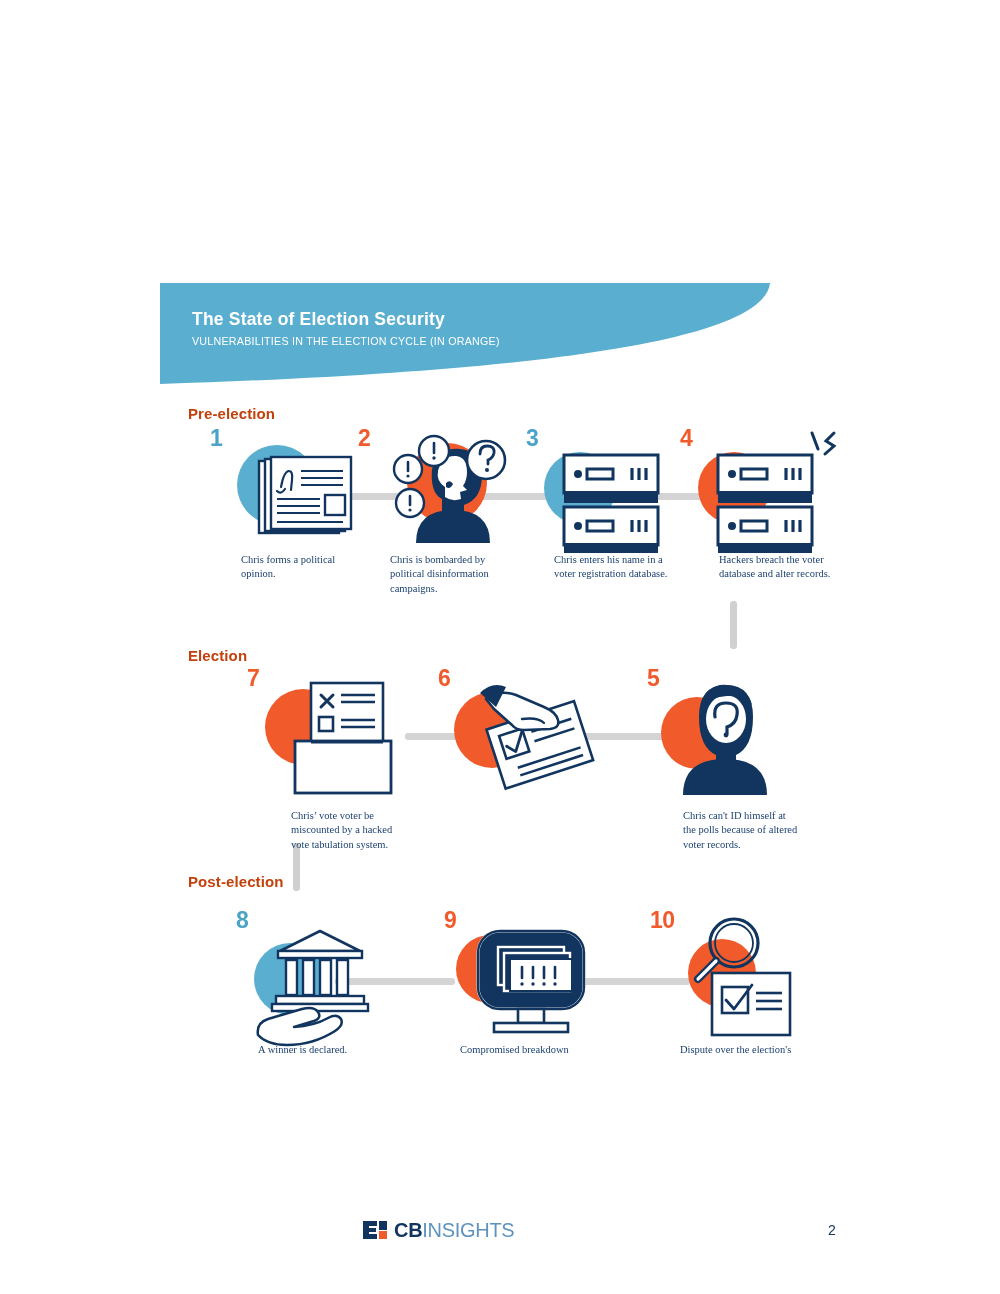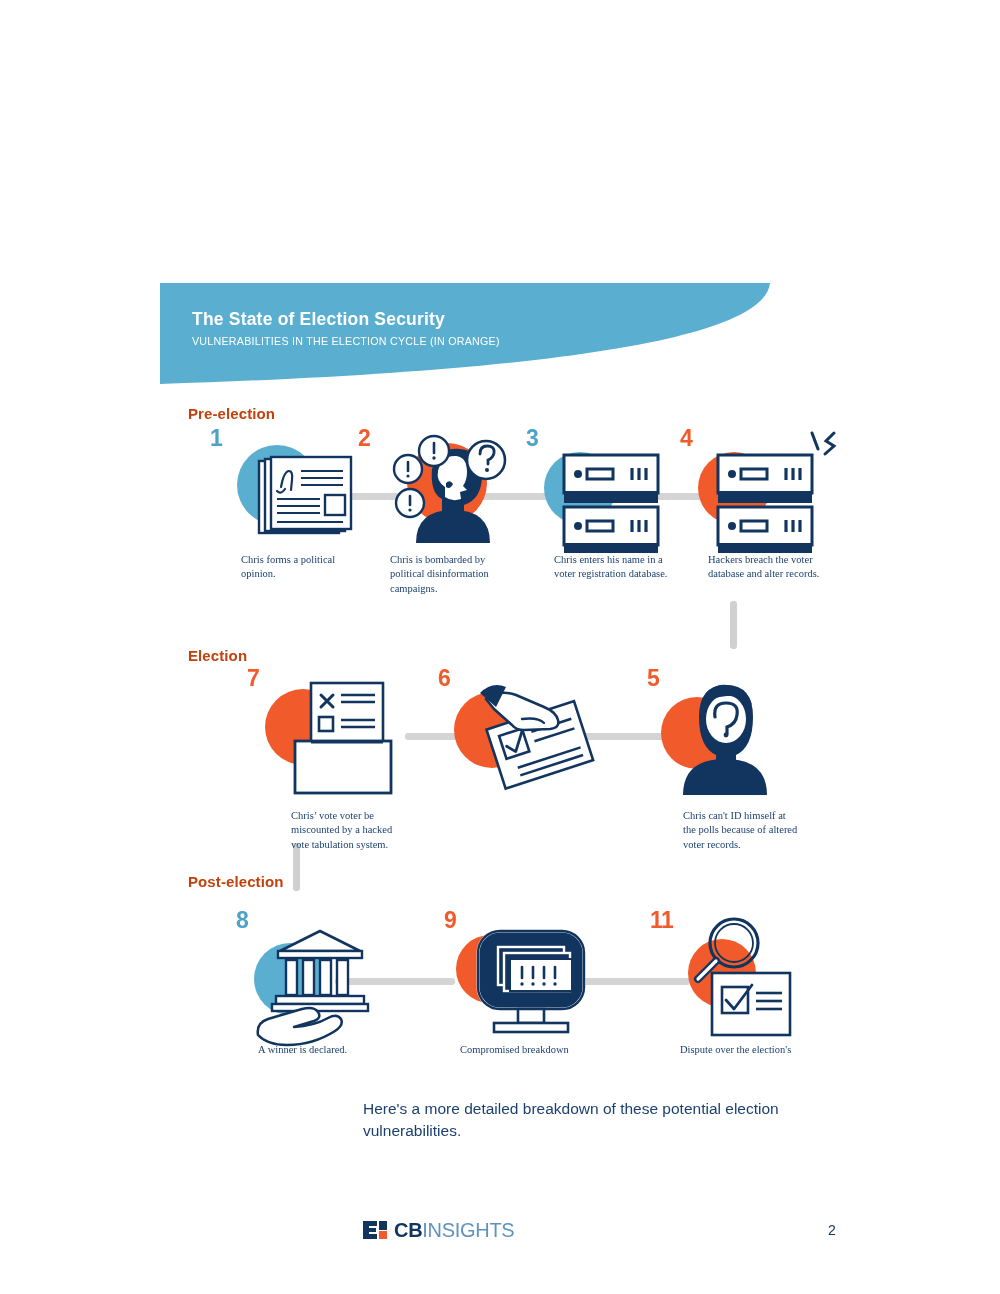--- a/index.html
+++ b/index.html
@@ -235,21 +235,21 @@
               <line x1="118" y1="87" x2="118" y2="99"></line>
           </g>
 
           <g stroke="#11355e" stroke-width="3" stroke-linecap="round" fill="none">
             <line x1="136" y1="16" x2="130" y2="0"></line>
             <path d="M152,0 l-8,8 l8,5 l-9,8"></path>
           </g>
         </svg>
       </div>
       <div class="num orange" style="left:-2px;top:-6px;">4</div>
-      <div class="cap" style="margin-left:26px;">Hackers breach the voter database and alter records.</div>
+      <div class="cap" style="margin-left:37px;">Hackers breach the voter database and alter records.</div>
     </div>
 
     <div class="step" style="left:95px;top:392px;">
       <div class="art" style="height:120px;">
         <svg width="170" height="125" viewBox="0 0 170 125">
           <circle cx="48" cy="52" r="38" fill="#f15a2b"></circle>
 
           <rect x="56" y="8" width="72" height="66" fill="#ffffff" stroke="#11355e" stroke-width="2.6"></rect>
           <path d="M66,20 l12,12 M78,20 l-12,12" stroke="#11355e" stroke-width="3" stroke-linecap="round"></path>
           <g stroke="#11355e" stroke-width="2.6">
@@ -381,27 +381,26 @@
             <line x1="96" y1="84" x2="122" y2="84"></line>
             <line x1="96" y1="92" x2="122" y2="92"></line>
           </g>
 
           <circle cx="74" cy="26" r="24" fill="none" stroke="#11355e" stroke-width="3.2"></circle>
           <circle cx="74" cy="26" r="19" fill="none" stroke="#11355e" stroke-width="1.8"></circle>
           <path d="M56,44 l-18,18" stroke="#11355e" stroke-width="8" stroke-linecap="round"></path>
           <path d="M56,44 l-18,18" stroke="#ffffff" stroke-width="3.2" stroke-linecap="round"></path>
         </svg>
       </div>
-      <div class="num orange" style="left:-10px;top:-8px;">11</div>
+      <div class="num orange" style="left:-10px;top:-8px;">10</div>
       <div class="cap" style="margin-left:20px;margin-top:8px;width:130px;">Dispute over the election's</div>
     </div>
 
   </div>
 
-  <div class="outro">Here's a more detailed breakdown of these potential election vulnerabilities.</div>
 
   <div class="footer-logo">
     <svg width="24" height="18" viewBox="0 0 24 18">
       <path d="M0,0 H14 V5 H6 V7 H13 V11 H6 V13 H14 V18 H0 Z" fill="#11355e"></path>
       <rect x="16" y="0" width="8" height="9" fill="#11355e"></rect>
       <rect x="16" y="10" width="8" height="8" fill="#f15a2b"></rect>
     </svg>
     <div class="logo-word">
       <span class="logo-cb">CB</span><span class="logo-ins">INSIGHTS</span>
     </div>

